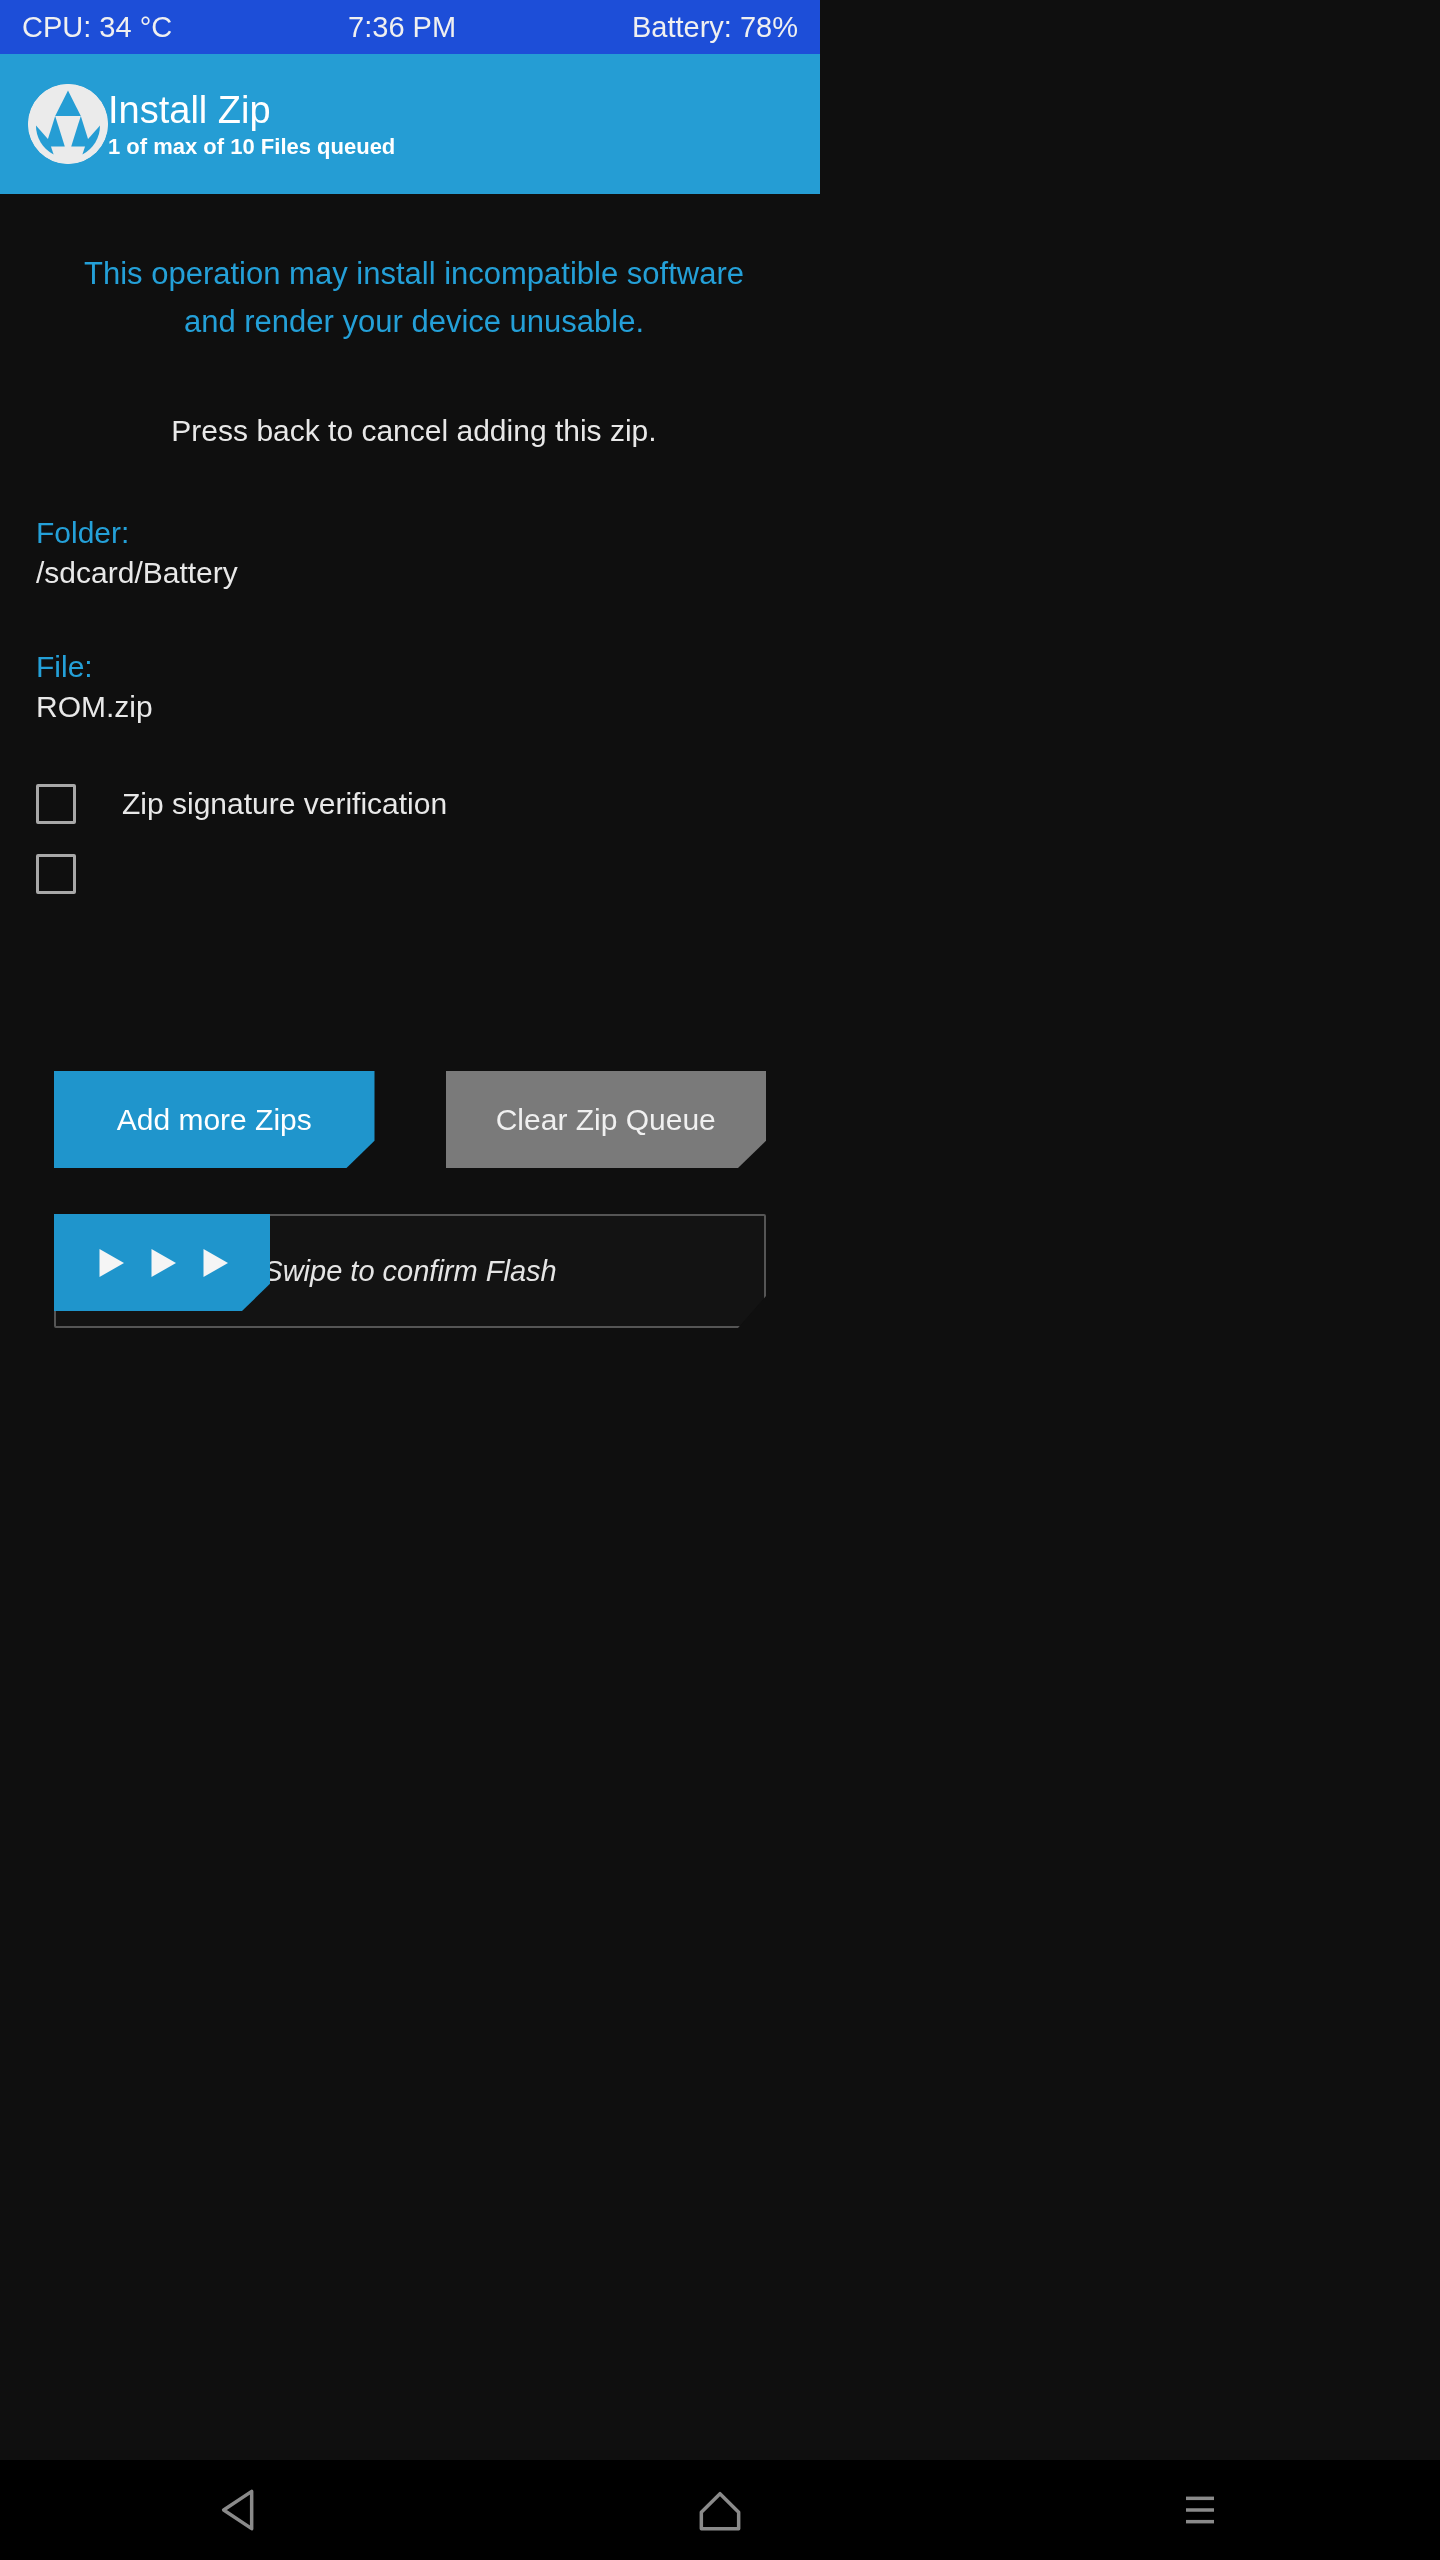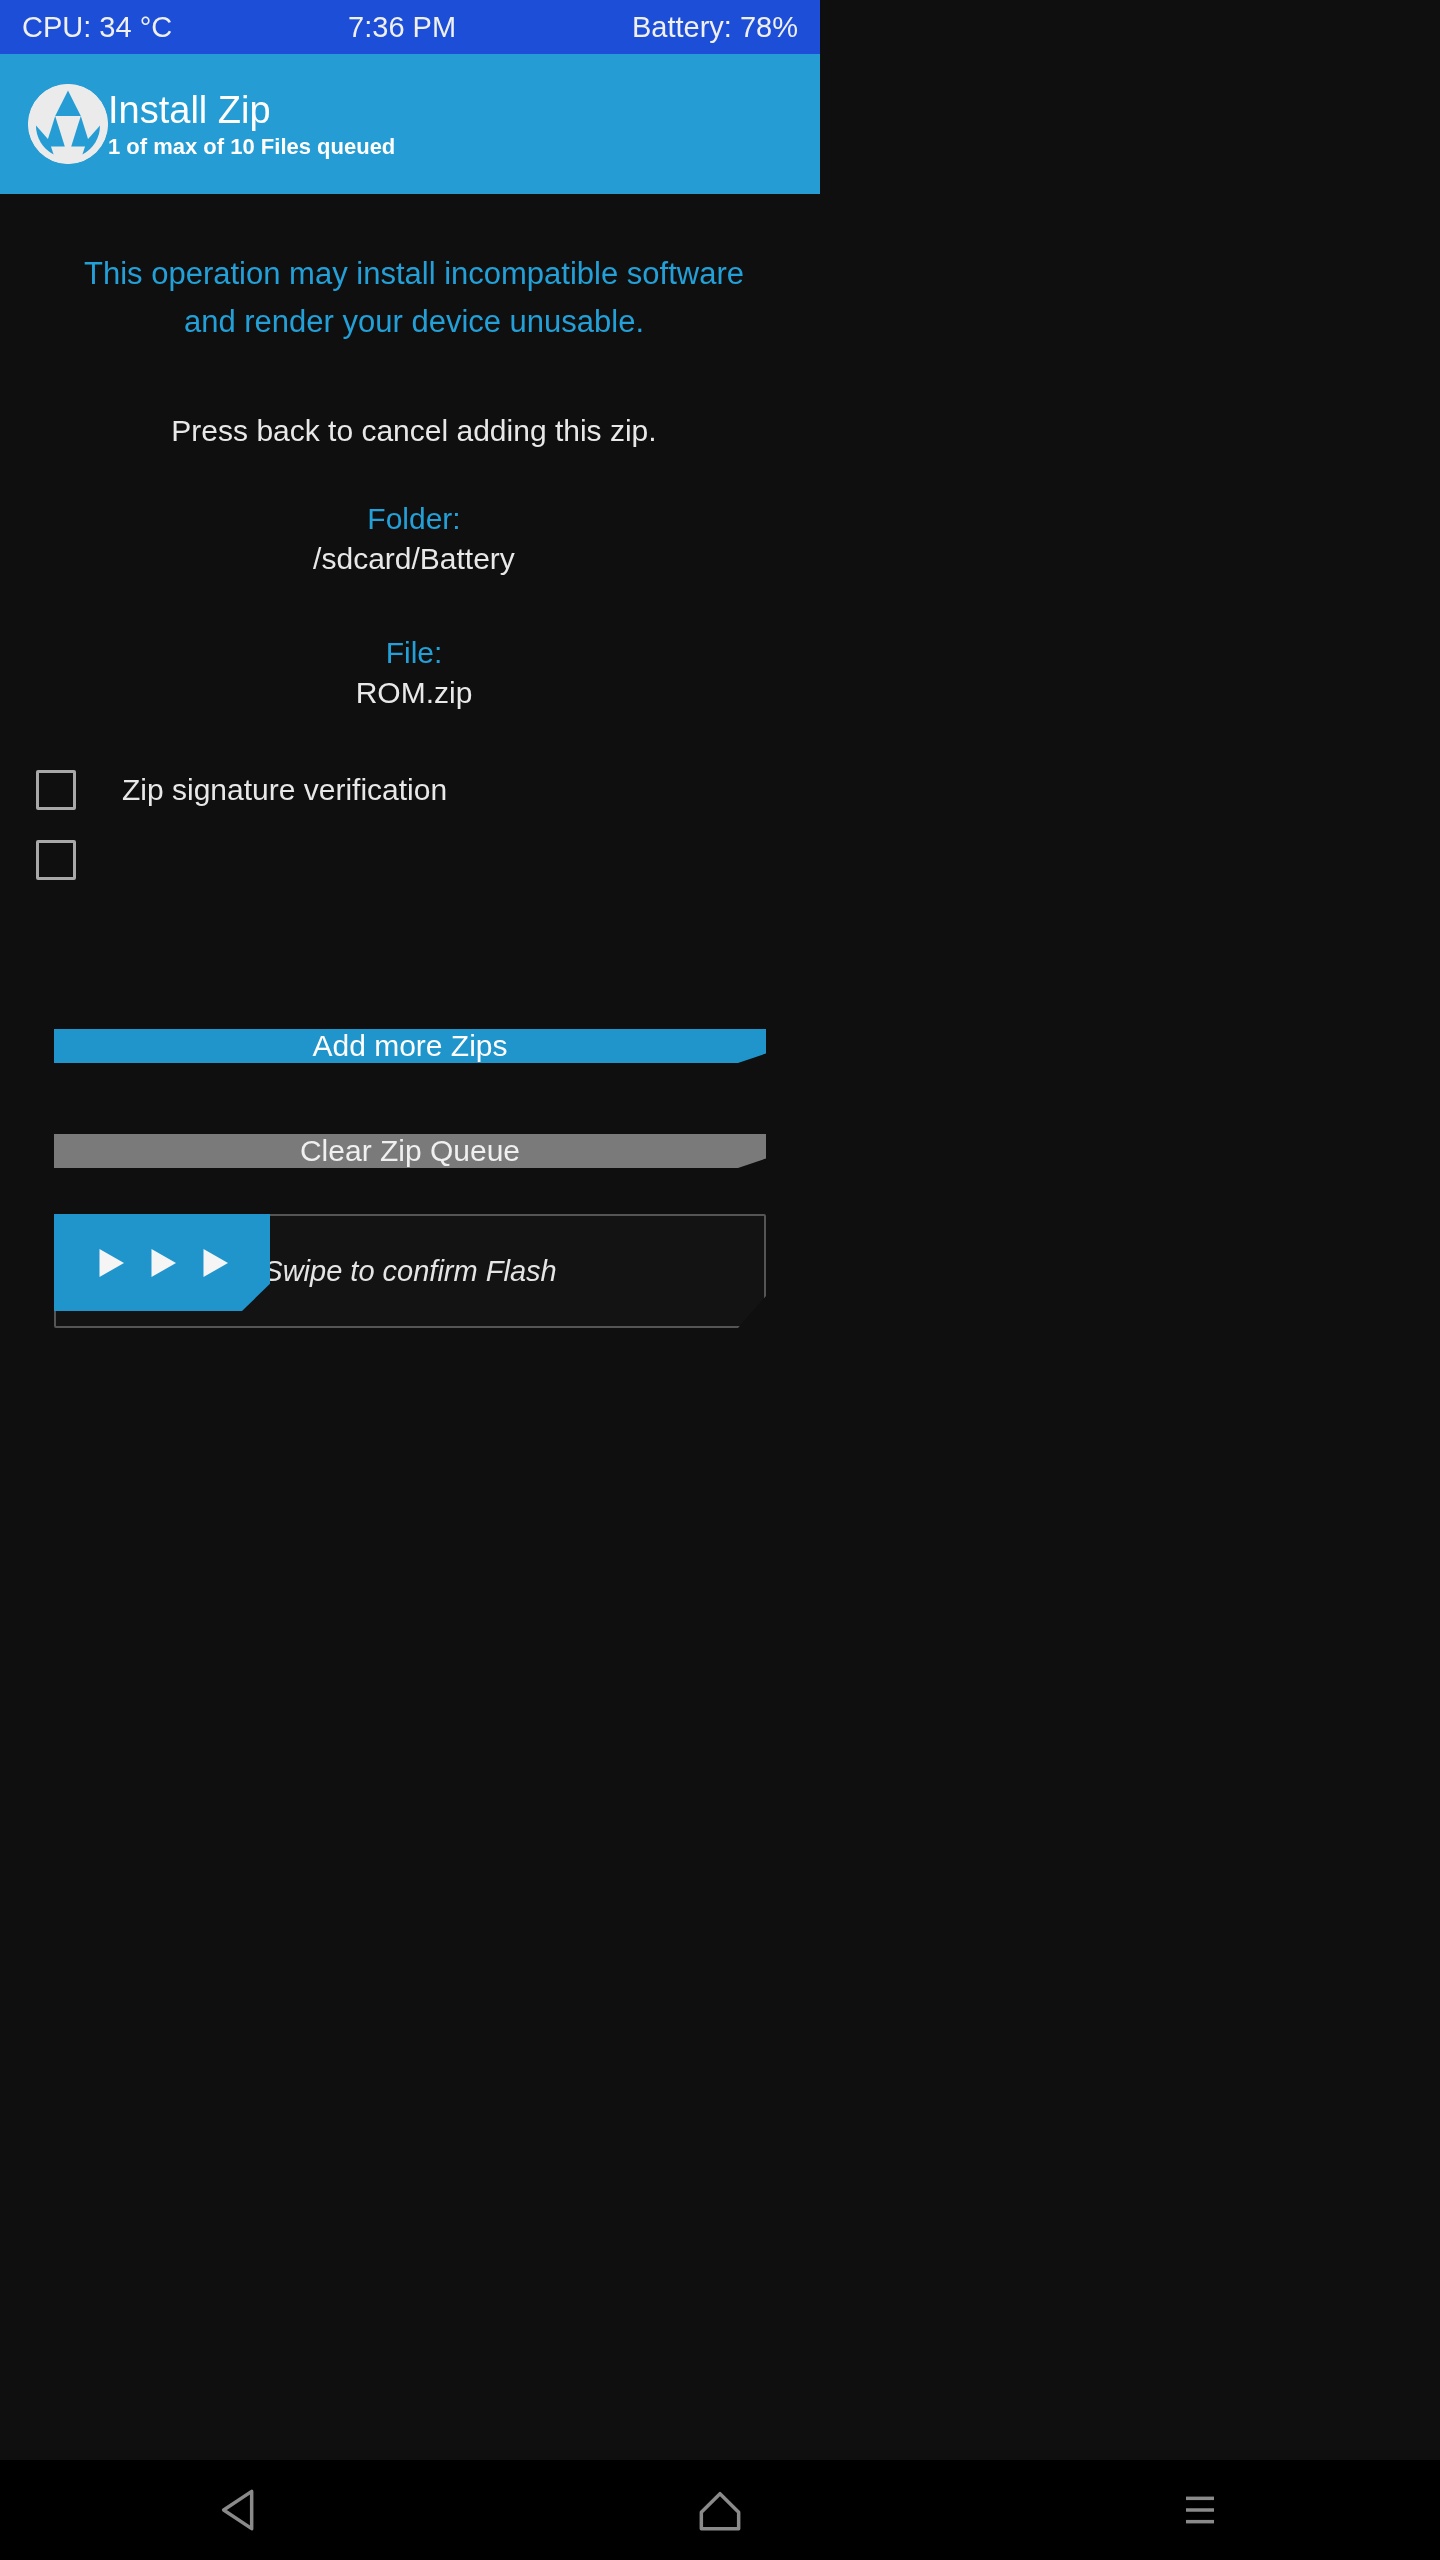--- a/index.html
+++ b/index.html
@@ -51,21 +51,21 @@
     text-align: center;
     line-height: 1.55;
     padding: 0 30px;
   }
   .hint {
     color: #e8e8e8;
     font-size: 30px;
     text-align: center;
     margin-top: 68px;
   }
-  .info-block { margin-top: 54px; text-align: center; }
+  .info-block { margin-top: 68px; }
   .info-label {
     color: #24a0d8;
     font-size: 30px;
     font-weight: 400;
     margin-bottom: 6px;
   }
   .info-value {
     color: #e8e8e8;
     font-size: 30px;
     margin-bottom: 60px;
@@ -85,21 +85,20 @@
   .checkbox-label {
     font-size: 30px;
     color: #e8e8e8;
   }
   .button-row {
     position: absolute;
     bottom: 188px;
     left: 54px; right: 54px;
     display: flex;
     gap: 71px;
-    flex-direction: column;
   }
   .btn {
     flex: 1;
     height: 97px;
     display: flex;
     align-items: center;
     justify-content: center;
     font-size: 30px;
     color: #fff;
     position: relative;

